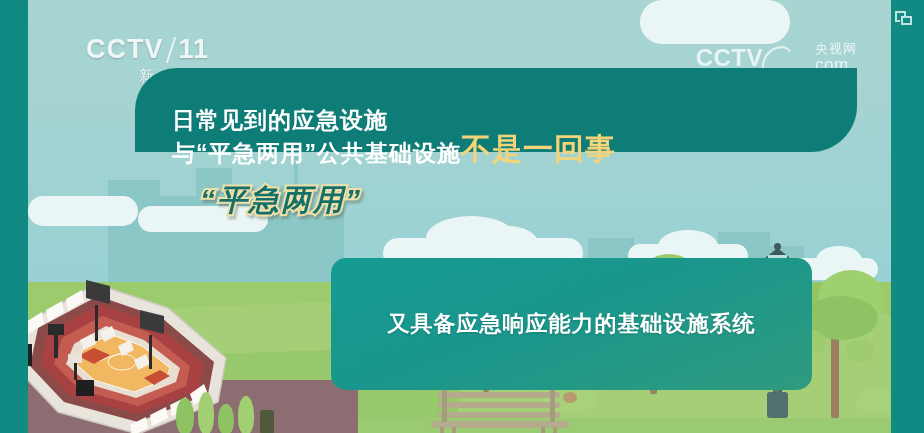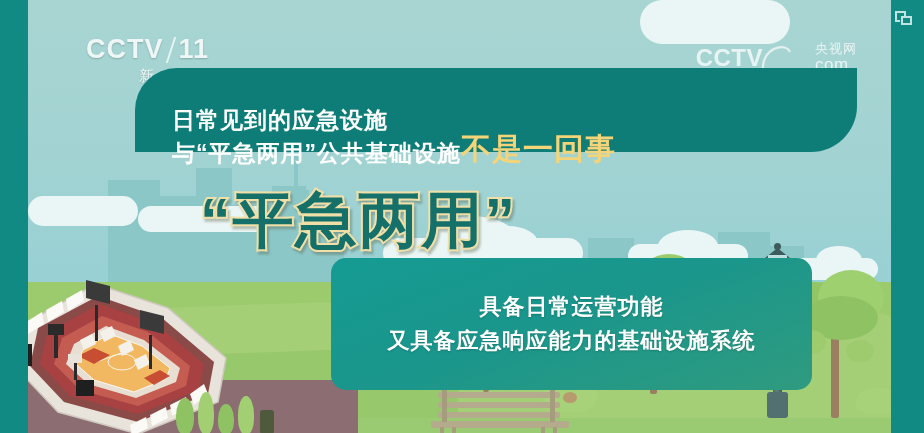--- a/index.html
+++ b/index.html
@@ -248,28 +248,29 @@
     align-self: flex-end;
     margin-bottom: 2px;
     white-space: nowrap;
     text-align: center;
   }
 
   
   #bigtitle {
     position: absolute;
     left: 200px; top: 180px;
-    font-size: 61px;
+    font-size: 30px;
     font-weight: bold;
     letter-spacing: 2px;
     color: #15706a;
     white-space: nowrap;
     -webkit-text-stroke: 4px #f0e0a8;
     paint-order: stroke fill;
     filter: drop-shadow(2px 3px 1px rgba(80,90,60,.35));
+    font-style: italic;
   }
 
   
   #descbox {
     position: absolute;
     left: 331px; top: 258px;
     width: 481px; height: 132px;
     background: linear-gradient(160deg,#159b93 0%,#1a968c 45%,#2f9b7f 100%);
     border-radius: 15px;
   }
@@ -462,17 +463,16 @@
       <div>日常见到的应急设施</div>
       <div>与“平急两用”公共基础设施</div>
     </div>
     <div class="hl-accent">不是一回事</div>
   </div>
 
   <div id="bigtitle">“平急两用”</div>
 
   <div id="descbox"></div>
   <div id="desctext">
-    <div>具备日常运营功能</div>
     <div>又具备应急响应能力的基础设施系统</div>
   </div>
 
 </div>
 
 </body></html>

